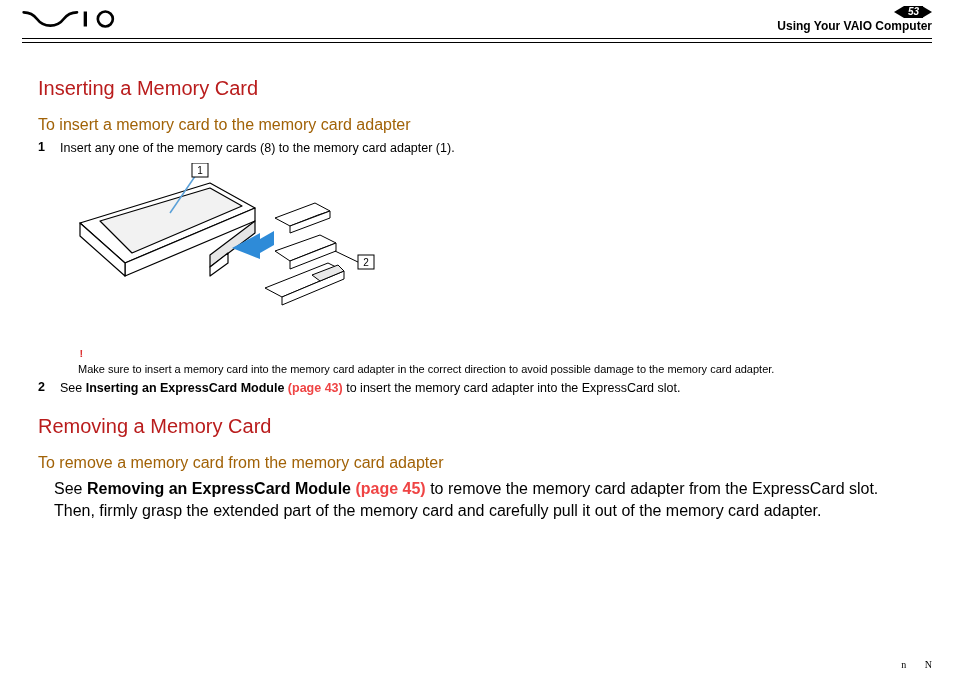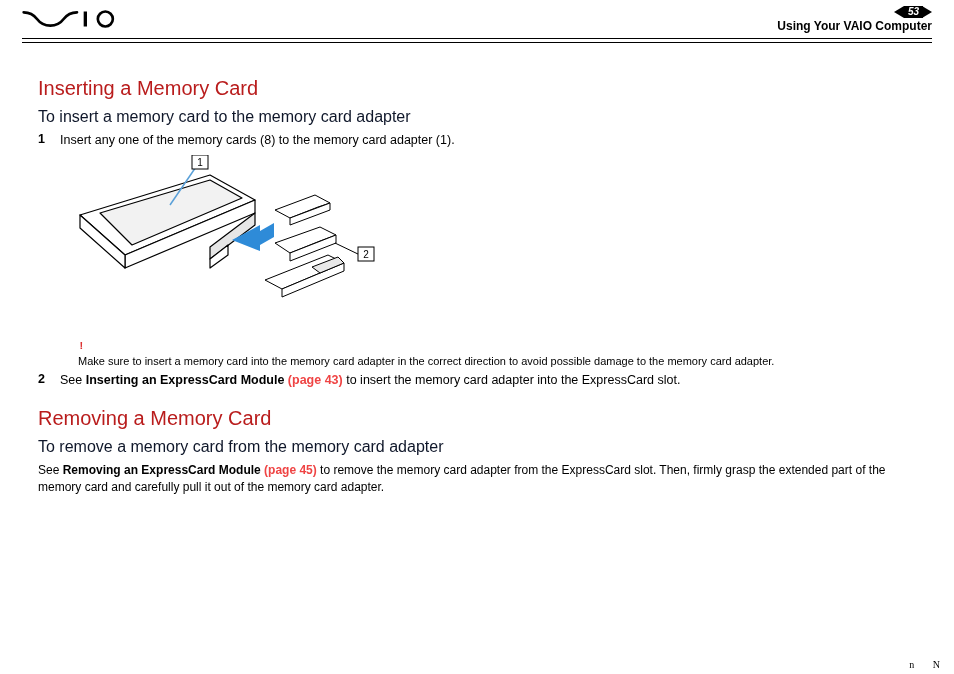--- a/index.html
+++ b/index.html
@@ -78,24 +78,24 @@
   }
   h2 {
     color:#b91c1c;
     font-weight:400;
     font-size:20px;
     margin:18px 0 6px 0;
     font-family: Arial, Helvetica, sans-serif;
   }
   h2.first { margin-top:14px; }
   .subhead {
-    color:#0f172a;
+    color:#a16207;
     font-size:16px;
     font-weight:400;
-    margin:8px 0 6px 0;
+    margin:16px 0 6px 0;
   }
 
   .step-row {
     display:flex;
     align-items:flex-start;
     margin:3px 0;
     font-size:12.5px;
   }
   .step-num {
     font-weight:700;
@@ -121,22 +121,22 @@
   }
   .note-bang {
     color:#d33;
     font-weight:700;
     font-family:"Courier New", monospace;
     display:block;
     margin-bottom:1px;
   }
 
   .body-para {
-    margin:4px 0;
-    font-size:12px;
+    margin:4px 16px;
+    font-size:16px;
     line-height:1.35;
   }
 
   .n {
     font-family: "Times New Roman", serif;
     font-size:10px;
     letter-spacing:8px;
     color:#000;
   }
 </style>
@@ -232,13 +232,13 @@
 
   <h2>Removing a Memory Card</h2>
   <div class="subhead">To remove a memory card from the memory card adapter</div>
 
   <div class="body-para">
     <span>See </span><b>Removing an ExpressCard Module </b><span class="link-blue">(page 45)</span><span> to remove the memory card adapter from the ExpressCard slot. Then, firmly grasp the extended part of the memory card and carefully pull it out of the memory card adapter.</span>
   </div>
 
 </div>
 
-<div style="position:absolute; right:6px; bottom:4px;" class="n">n N</div>
+<div style="position:absolute; right:14px; bottom:4px;" class="n">n N</div>
 
 </body></html>

